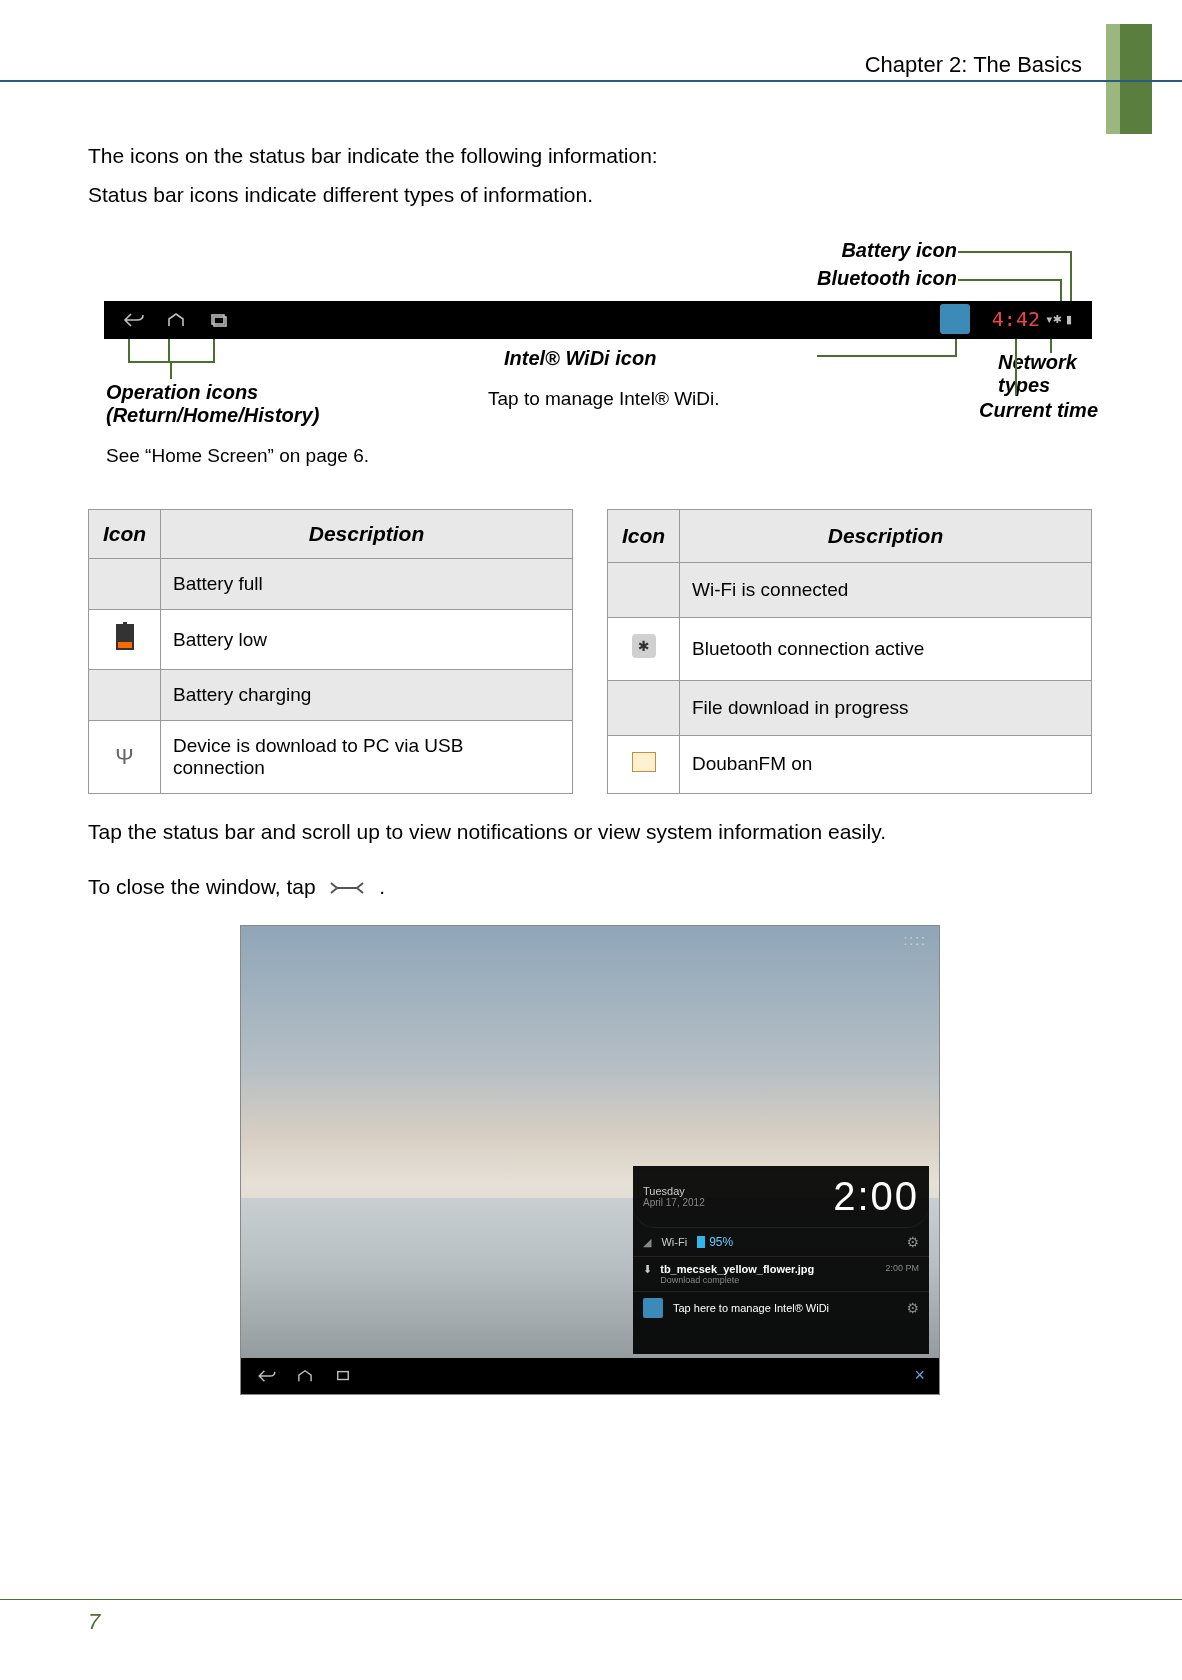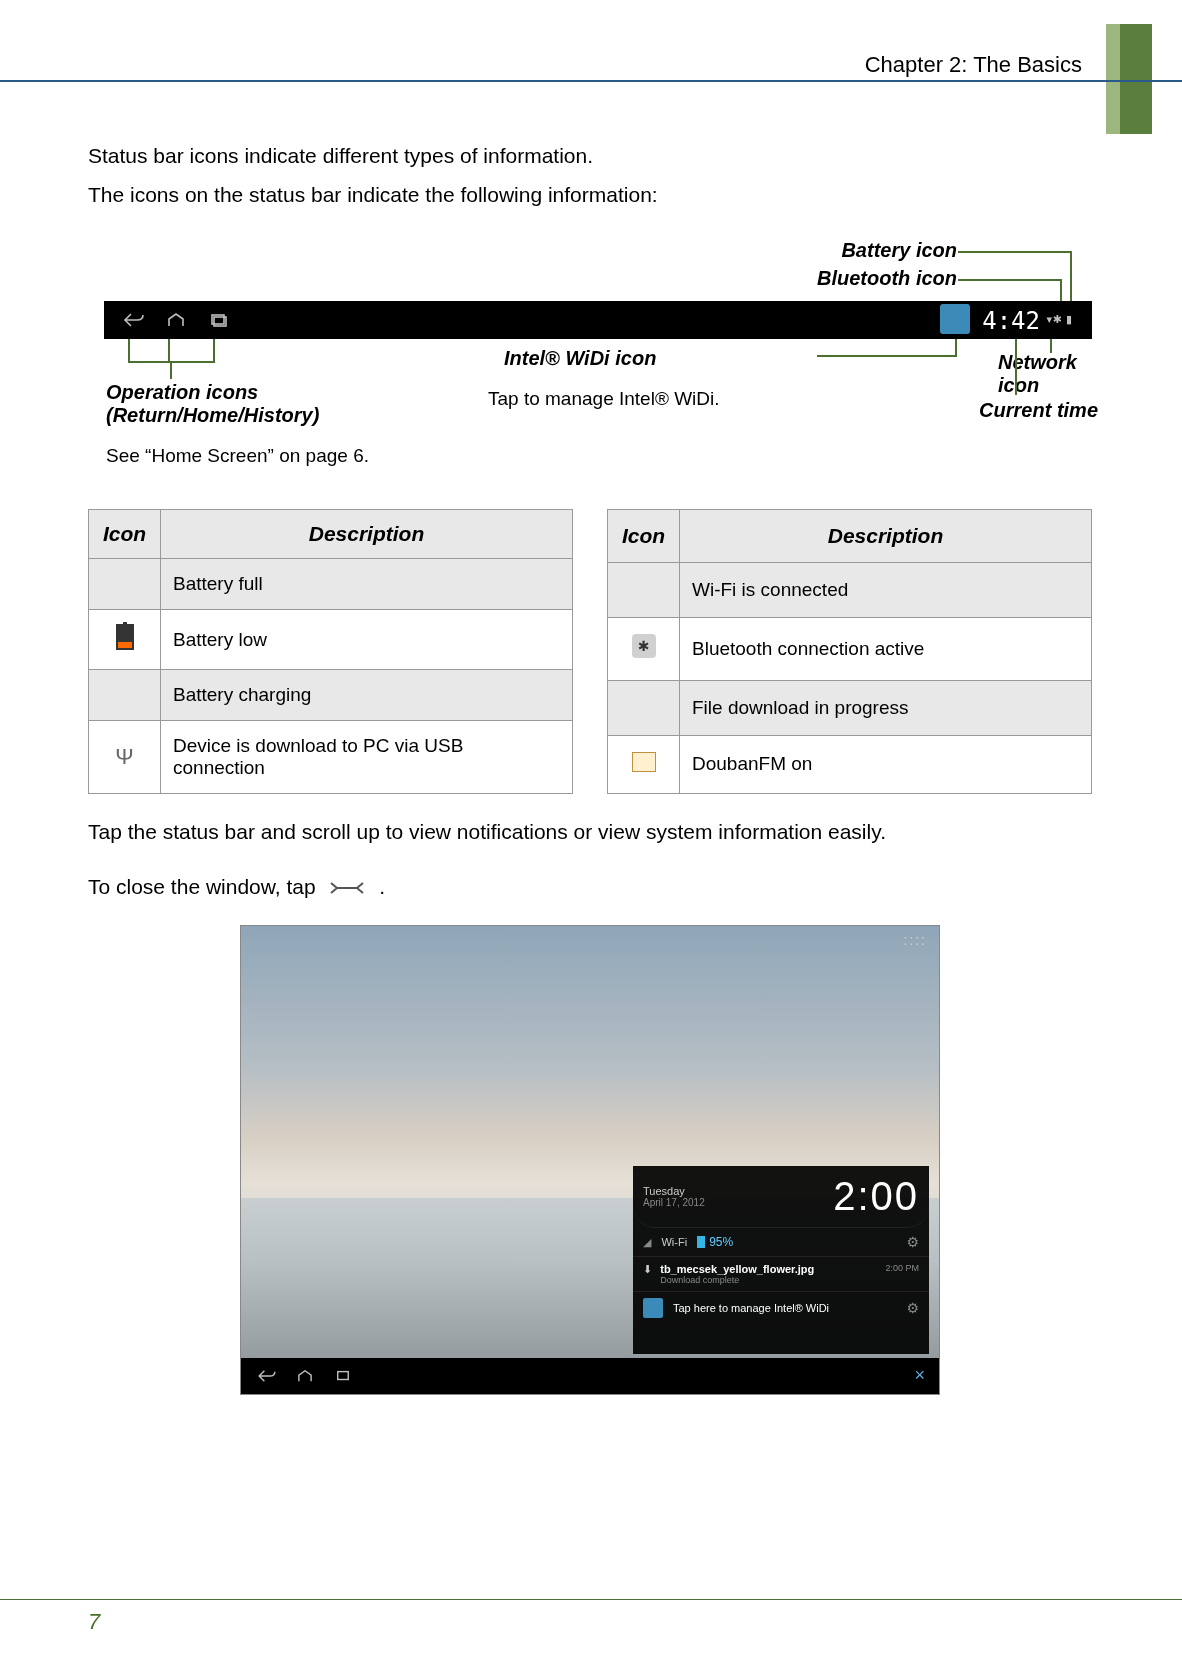--- a/index.html
+++ b/index.html
@@ -8,21 +8,21 @@
 .corner-mark::before { content: ""; position: absolute; left: -14px; top: 0; width: 14px; height: 110px; background: #9bb67f; }
 .header-line { position: absolute; top: 80px; left: 0; right: 0; height: 2px; background: #2a5a8a; }
 .chapter-title { position: absolute; top: 52px; right: 100px; font-size: 22px; }
 .content { position: absolute; top: 140px; left: 88px; right: 90px; }
 .para { font-size: 21px; line-height: 1.55; margin-bottom: 6px; }
 
 .status-diagram { position: relative; margin-top: 28px; height: 220px; }
 .status-bar-img { position: absolute; top: 62px; left: 16px; right: 0; height: 38px; background: #000; display: flex; align-items: center; }
 .op-btn { color: #bfbfbf; font-size: 18px; margin-left: 18px; display: inline-flex; align-items: center; justify-content: center; width: 24px; }
 .widi-chip { position: absolute; right: 122px; top: 3px; width: 30px; height: 30px; background: #3c8ab8; border-radius: 3px; }
-.time-lbl { position: absolute; right: 52px; top: 6px; color: #ffffff; font-size: 24px; font-family: monospace; }
+.time-lbl { position: absolute; right: 52px; top: 6px; color: #ef4444; font-size: 20px; font-family: monospace; }
 .status-right-icon { position: absolute; top: 12px; color: #bfbfbf; font-size: 11px; }
 
 .callout { position: absolute; font-style: italic; font-weight: bold; font-size: 20px; }
 .callout-sub { font-style: normal; font-weight: normal; font-size: 19px; display: block; margin-top: 18px; }
 .line { position: absolute; background: #4a6f2e; }
 
 
 .tables { display: flex; gap: 34px; margin-top: 50px; }
 .icon-table { border-collapse: collapse; flex: 1; border: 1px solid #999; }
 .icon-table th { background: #e8e8e8; font-style: italic; font-size: 21px; font-weight: bold; padding: 12px 8px; text-align: center; border: 1px solid #999; }
@@ -72,22 +72,22 @@
 .page-line { position: absolute; left: 0; right: 0; bottom: 80px; height: 1px; background: #4a6f2e; }
 </style>
 </head>
 <body>
 
 <div class="corner-mark"></div>
 <div class="chapter-title">Chapter 2: The Basics</div>
 <div class="header-line"></div>
 
 <div class="content">
+  <p class="para">The icons on the status bar indicate the following information:</p>
   <p class="para">Status bar icons indicate different types of information.</p>
-  <p class="para">The icons on the status bar indicate the following information:</p>
 
   <div class="status-diagram">
 
     <div class="callout" style="top:0; right:135px;">Battery icon</div>
     <div class="callout" style="top:28px; right:135px;">Bluetooth icon</div>
 
     <div class="line" style="top:12px; right:20px; width:114px; height:2px;"></div>
     <div class="line" style="top:12px; right:20px; width:2px; height:50px;"></div>
     <div class="line" style="top:40px; right:30px; width:104px; height:2px;"></div>
     <div class="line" style="top:40px; right:30px; width:2px; height:22px;"></div>
@@ -129,21 +129,21 @@
 
     <div class="line" style="top:100px; right:135px; width:2px; height:16px;"></div>
     <div class="line" style="top:116px; right:135px; width:140px; height:2px;"></div>
     <div style="position:absolute; top:108px; left:400px; text-align:left;">
       <span class="callout" style="position:static;margin-left:16px;"><span>Intel® WiDi</span><span style="font-style:italic;"> icon</span></span>
       <span class="callout-sub" style="text-align:left;">Tap to manage Intel® WiDi.</span>
     </div>
 
     <div class="line" style="top:100px; right:40px; width:2px; height:14px;"></div>
     <div class="callout" style="top:112px; right:-6px;">
-      <span style="display:inline-block; width:100px;">Network icon</span>
+      <span style="display:inline-block; width:100px;">Network types</span>
     </div>
     <div class="line" style="top:100px; right:75px; width:2px; height:56px;"></div>
     <div class="callout" style="top:160px; right:-6px; width:260px; text-align:right;">Current time</div>
   </div>
 
   <div class="tables">
     <table class="icon-table">
       <tbody>
           <tr>
             <th class="ic">Icon</th>

